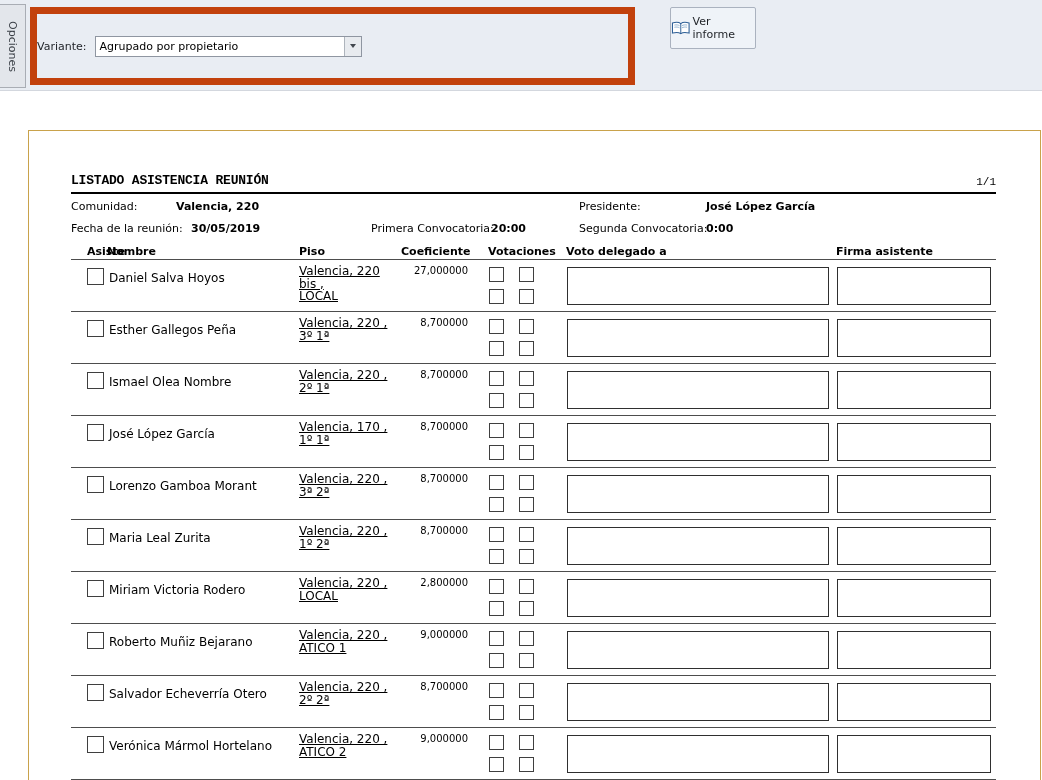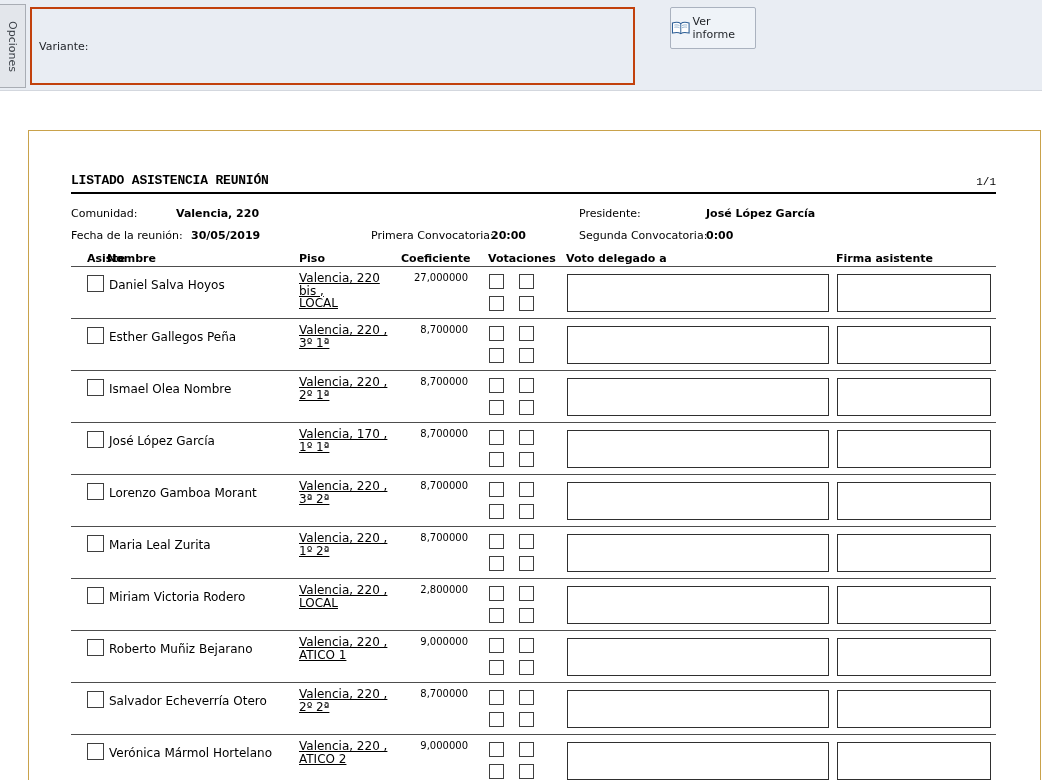--- a/index.html
+++ b/index.html
@@ -15,21 +15,21 @@
     background: #e9edf3; border-bottom: 1px solid #d3d7de;
   }
   .side-tab {
     position: absolute; left: 0; top: 4px; width: 26px; height: 84px;
     background: #e3e6eb; border: 1px solid #a9adb4; border-left: none;
     display: flex; align-items: center; justify-content: center; cursor: pointer;
   }
   .side-tab span { writing-mode: vertical-rl; font-size: 11px; color: #3a3f46; }
   .options-panel {
     position: absolute; left: 30px; top: 7px; width: 605px; height: 78px;
-    border: 2px solid #c2410c; display: flex; align-items: center; padding-left: 7px;
+    border: 7px solid #c2410c; display: flex; align-items: center; 
   }
   .variante-label { font-size: 11px; color: #1e2126; margin-right: 8px; }
   .combo {
     width: 267px; height: 21px; background: #fff; border: 1px solid #8f96a1;
     display: flex; align-items: center; cursor: pointer;
   }
   .combo-text { font-size: 11px; padding-left: 4px; color: #000; flex: 1; white-space: nowrap; overflow: hidden; }
   .combo-btn {
     width: 17px; height: 19px; background: #e8ebef; border-left: 1px solid #aeb4bc;
     display: flex; align-items: center; justify-content: center;
@@ -53,21 +53,21 @@
     background: #ffffff; border: 1px solid #c9a24b;
   }
   .page-content { position: absolute; left: 42px; top: 42px; width: 925px; }
   .title-row {
     display: flex; justify-content: space-between; align-items: flex-end;
     border-bottom: 2px solid #000; padding-bottom: 4px; font-family: Liberation Mono, monospace;
   }
   .report-title { font-size: 13px; font-weight: bold; letter-spacing: -0.2px; color: #000; }
   .page-indicator { font-size: 11px; color: #000; }
   .info-row { position: relative; height: 22px; font-size: 11px; color: #000; }
-  .info-row1 { margin-top: 9px; }
+  .info-row1 { margin-top: 2px; }
   .abs { position: absolute; top: 4px; white-space: nowrap; }
   .b { font-weight: bold; }
   .col-head {
     position: relative; height: 16px; margin-top: 4px;
     border-bottom: 1px solid #4d4d4d; font-weight: bold; font-size: 11px; color: #000;
   }
   .col-head .abs { top: 1px; }
 
   .report-row { position: relative; height: 52px; border-bottom: 1px solid #4d4d4d; }
   .cb { position: absolute; background: #fff; border: 1px solid #3f3f3f; }
@@ -85,20 +85,26 @@
 </head>
 <body>
 
 <div class="toolbar">
   <div class="side-tab">
     <span>Opciones</span>
   </div>
 
   <div class="options-panel">
     <span class="variante-label">Variante:</span>
+    <div class="combo">
+      <span class="combo-text">Agrupado por propietario</span>
+      <span class="combo-btn">
+        <span class="combo-arrow"></span>
+      </span>
+    </div>
   </div>
 
   <div class="ver-informe">
     <svg width="20" height="15" viewBox="0 0 20 15">
       <path d="M10 2.5 C8.2 1 5 0.8 1.5 1.8 L1.5 12.2 C5 11.2 8.2 11.4 10 12.8 C11.8 11.4 15 11.2 18.5 12.2 L18.5 1.8 C15 0.8 11.8 1 10 2.5 Z" fill="#ffffff" stroke="#2e5f96" stroke-width="1.1"></path>
       <path d="M10 2.5 L10 12.8" stroke="#2e5f96" stroke-width="1"></path>
       <path d="M3.5 4 C5.5 3.6 7.5 3.8 8.7 4.6 M3.5 6.2 C5.5 5.8 7.5 6 8.7 6.8 M11.3 4.6 C12.5 3.8 14.5 3.6 16.5 4 M11.3 6.8 C12.5 6 14.5 5.8 16.5 6.2" stroke="#7aa0c4" stroke-width="0.8" fill="none"></path>
     </svg>
     <span class="ver-informe-label">Ver informe</span>
   </div>

